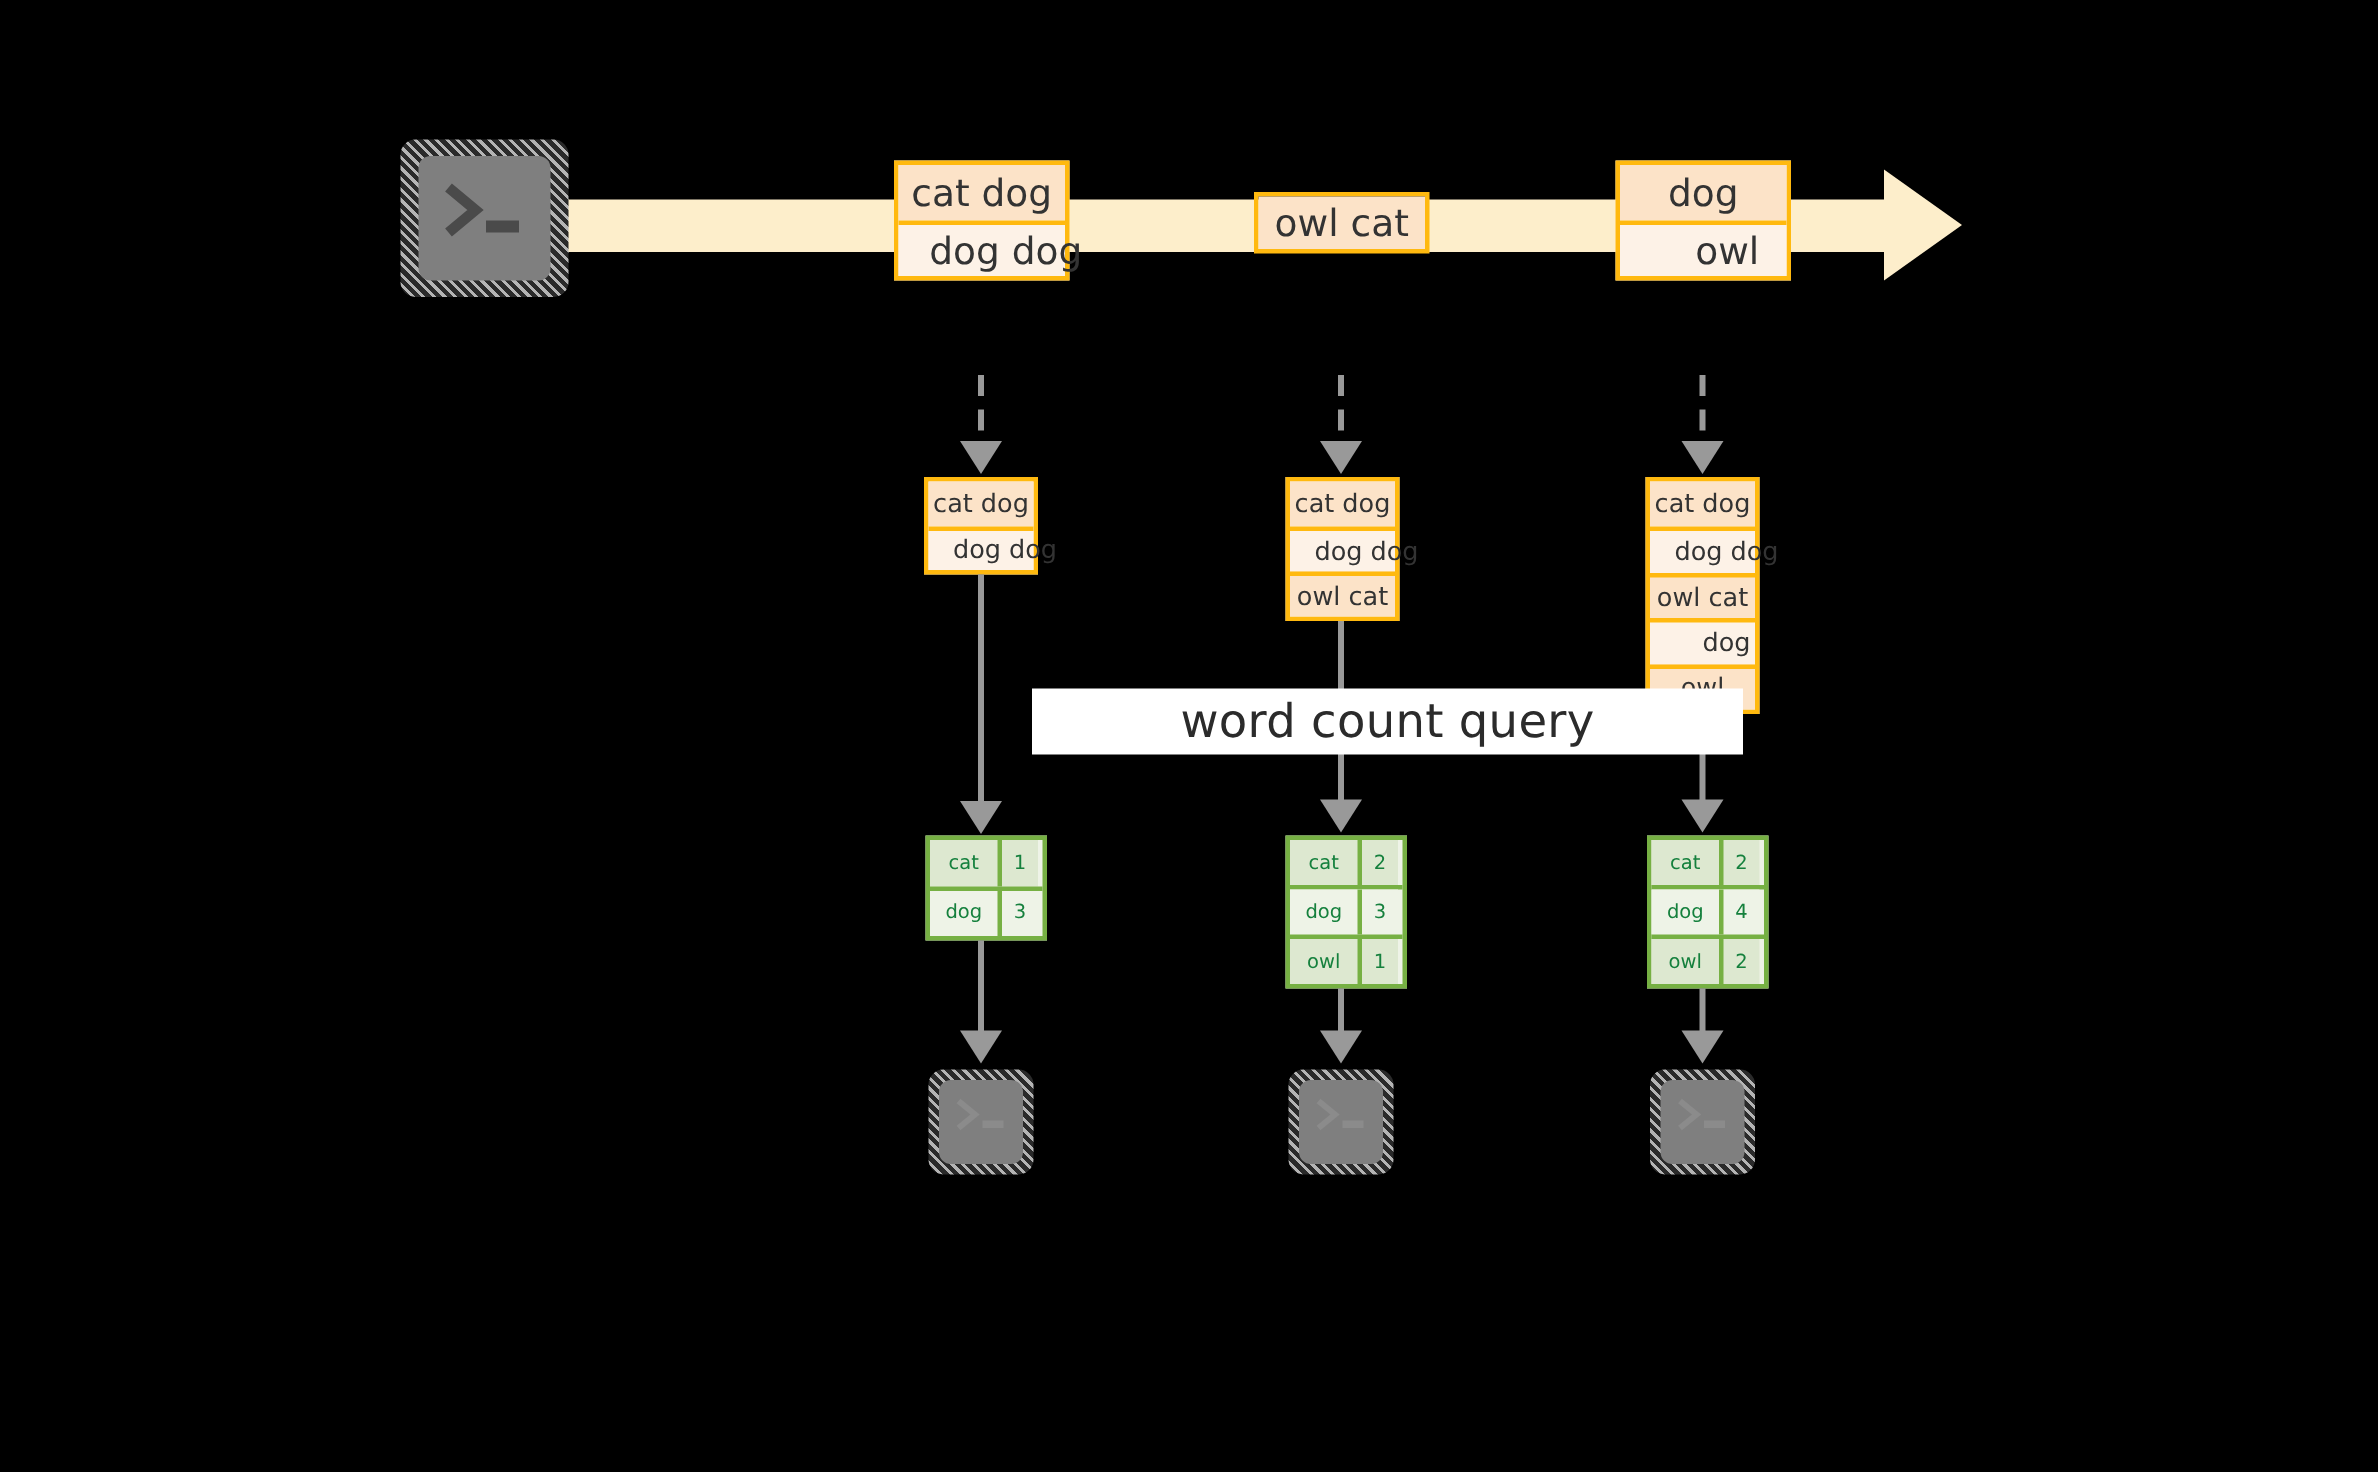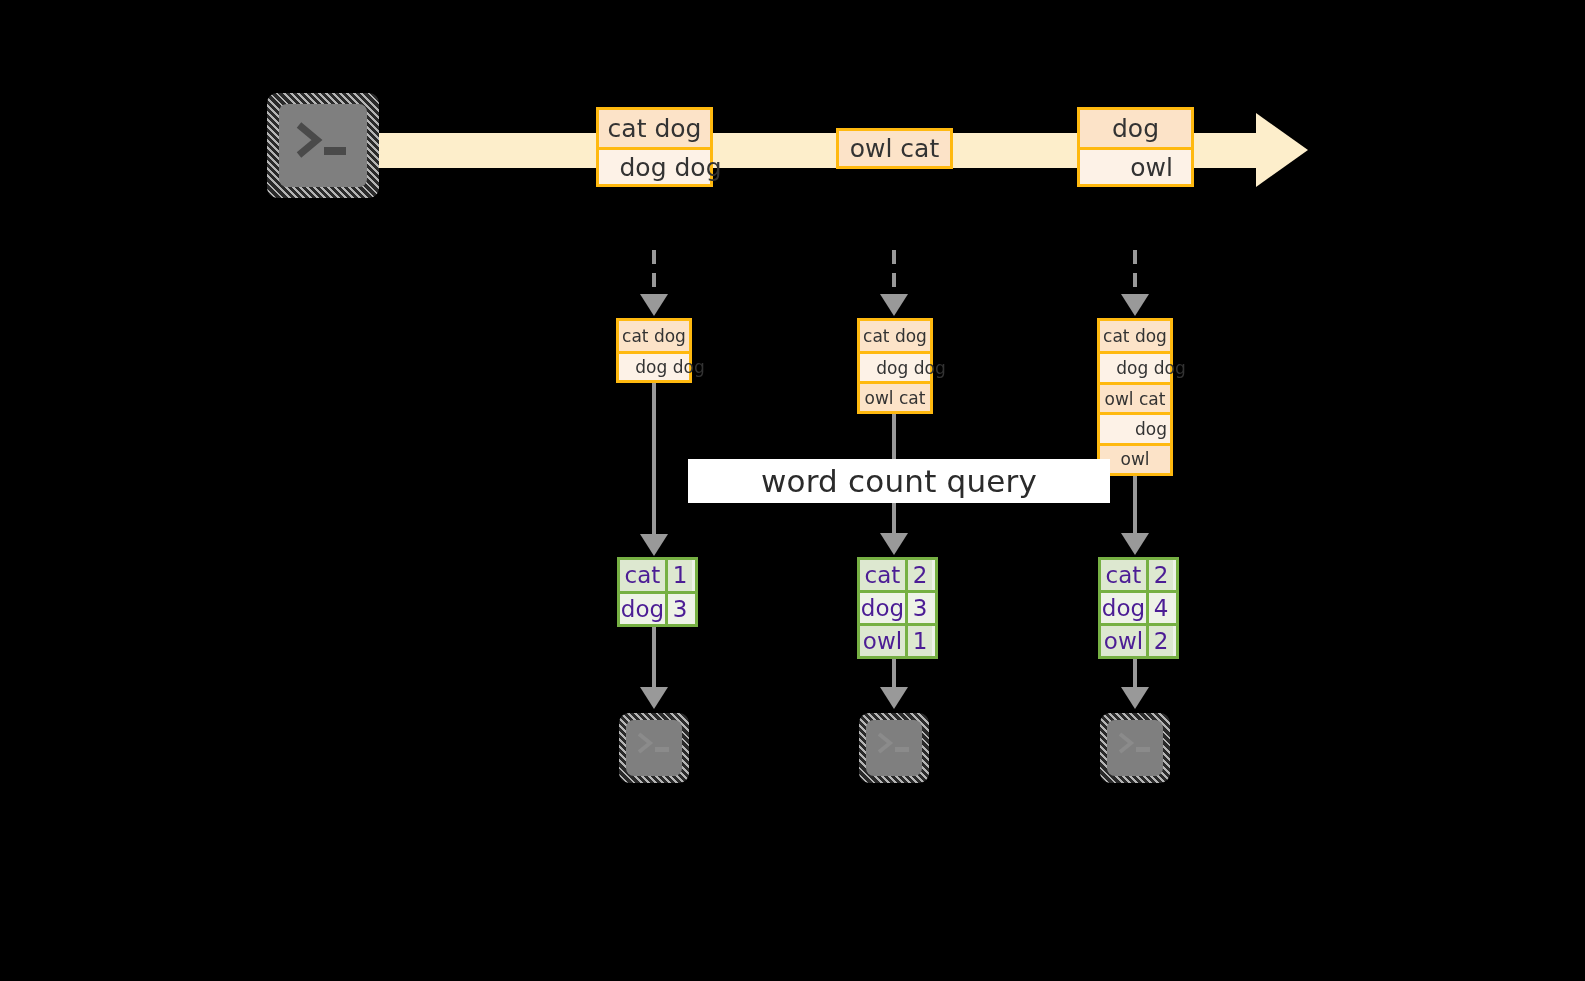--- a/index.html
+++ b/index.html
@@ -89,22 +89,22 @@
     height: 29px;
   }
   .restable .rrow + .rrow { border-top: 3px solid #76b043; }
   .restable .rrow.shade .cell { background: #dde8d0; }
   .restable .rrow.plain .cell { background: #eef3e7; }
   .restable .cell {
     box-sizing: border-box;
     display: flex;
     align-items: center;
     justify-content: center;
-    font-size: 23px;
-    color: #4c1d95;
+    font-size: 13px;
+    color: #15803d;
   }
   .restable .cell.word { width: 45px; }
   .restable .cell.count { width: 27px; border-left: 3px solid #76b043; }
 
   
   .conn { position: absolute; overflow: visible; }
 
   
   .query-banner {
     position: absolute;
@@ -188,21 +188,21 @@
   </svg>
   <svg class="conn" style="left:876px; top:414px; width:36px; height:145px;">
     <line x1="18" y1="0" x2="18" y2="123" stroke="#999999" stroke-width="4"></line>
     <path d="M4 119 L18 141 L32 119 Z" fill="#999999"></path>
   </svg>
   <svg class="conn" style="left:1117px; top:476px; width:36px; height:83px;">
     <line x1="18" y1="0" x2="18" y2="61" stroke="#999999" stroke-width="4"></line>
     <path d="M4 57 L18 79 L32 57 Z" fill="#999999"></path>
   </svg>
 
-  <div class="query-banner" style="left:688px; top:459px; width:422px; height:44px;">
+  <div class="query-banner" style="left:688px; top:459px; width:474px; height:44px;">
     <span>word count query</span>
   </div>
 
   <div class="restable" style="left:617px; top:557px; width:81px; height:70px;">
     <div class="rrow shade">
       <div class="cell word">cat</div>
       <div class="cell count">1</div>
     </div>
     <div class="rrow plain">
       <div class="cell word">dog</div>

